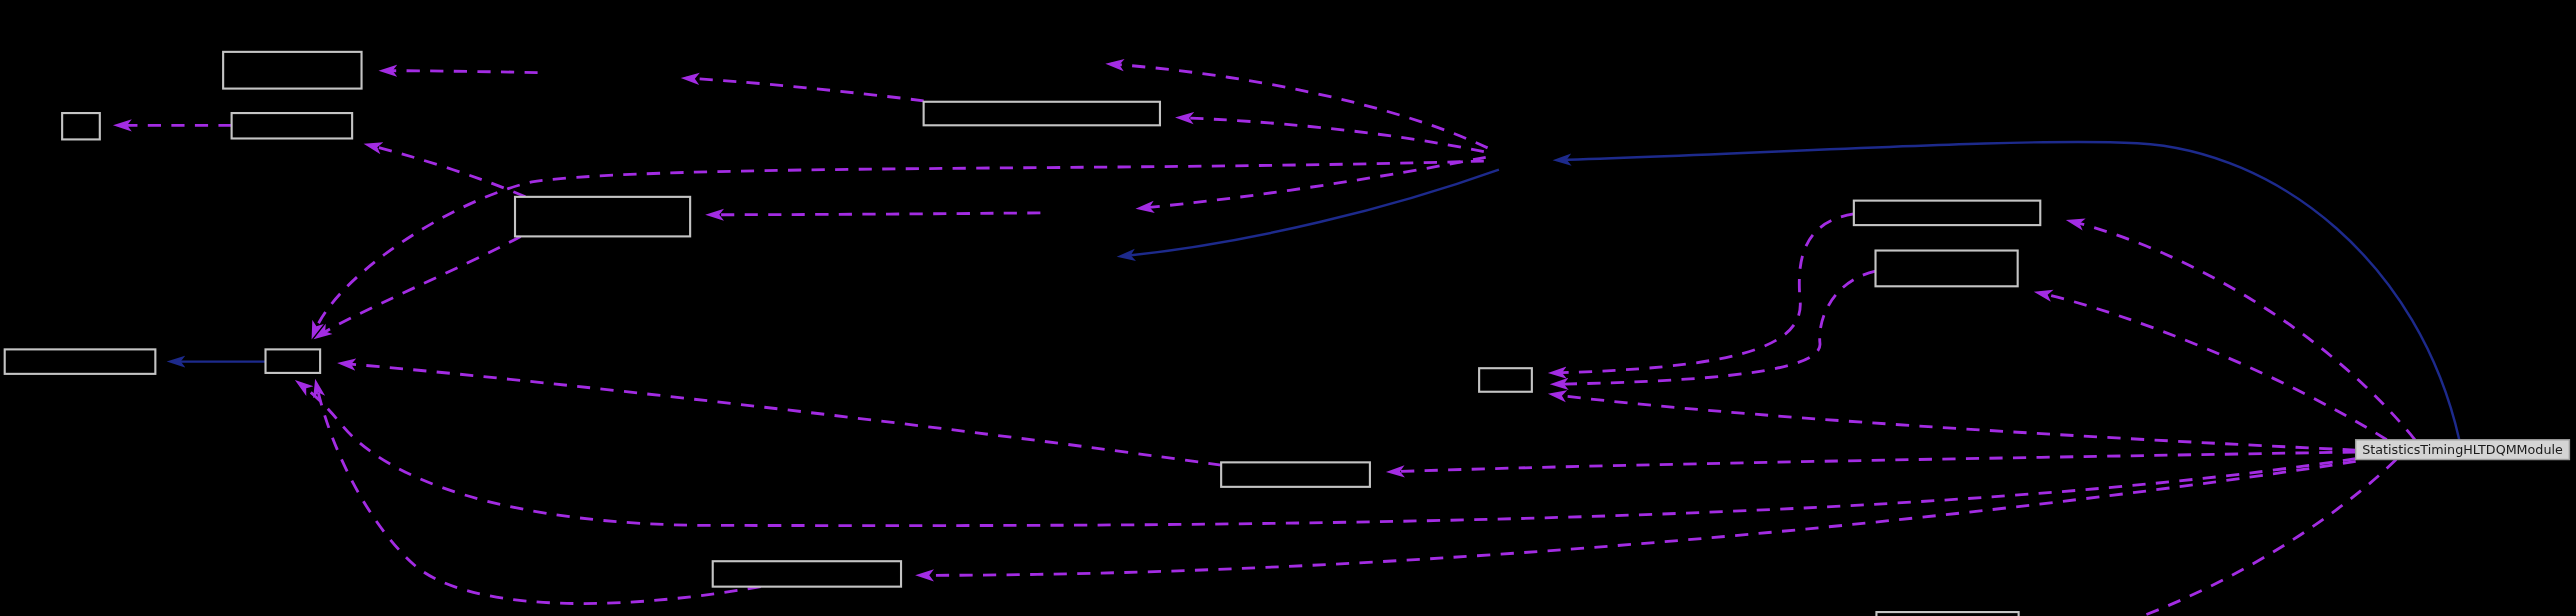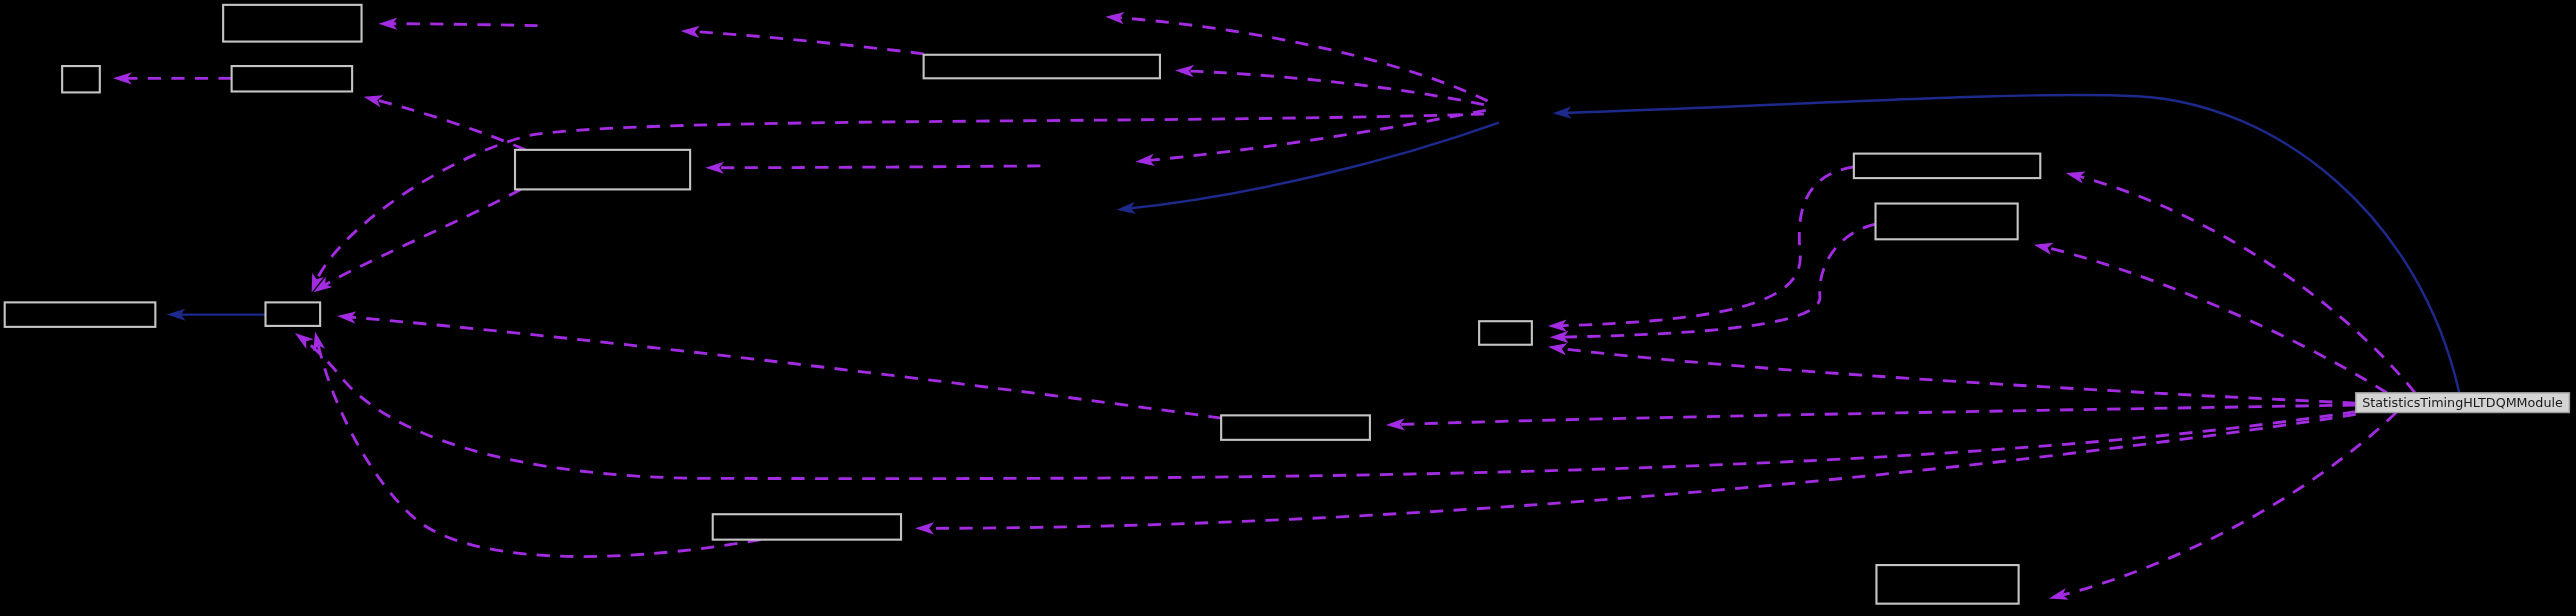--- a/index.html
+++ b/index.html
@@ -1,18 +1,18 @@
 <!DOCTYPE html>
 <html style="font-size:15px"><head>
 <meta charset="utf-8">
 <style>
   html,body{margin:0;padding:0;background:#000;}
   body{width:2576px;height:617px;position:relative;overflow:hidden;
        font-family:"Liberation Sans", sans-serif;}
-  #canvas-wrap{position:absolute;inset:0;}
+  #canvas-wrap{position:absolute;inset:0;margin-top:47px;}
   svg{display:block;}
   .graph-node-rect{fill:#000;stroke:#c4c4c4;stroke-width:2.25;}
   .graph-main-rect{fill:#d4d4d4;stroke:#9c9c9c;stroke-width:1.5;}
   .graph-main-label{fill:#1a1a1a;font-size:13.5px;font-family:"DejaVu Sans","Liberation Sans",sans-serif;}
   .edge{fill:none;}
 </style>
 </head>
 <body>
 
 <div id="canvas-wrap">

